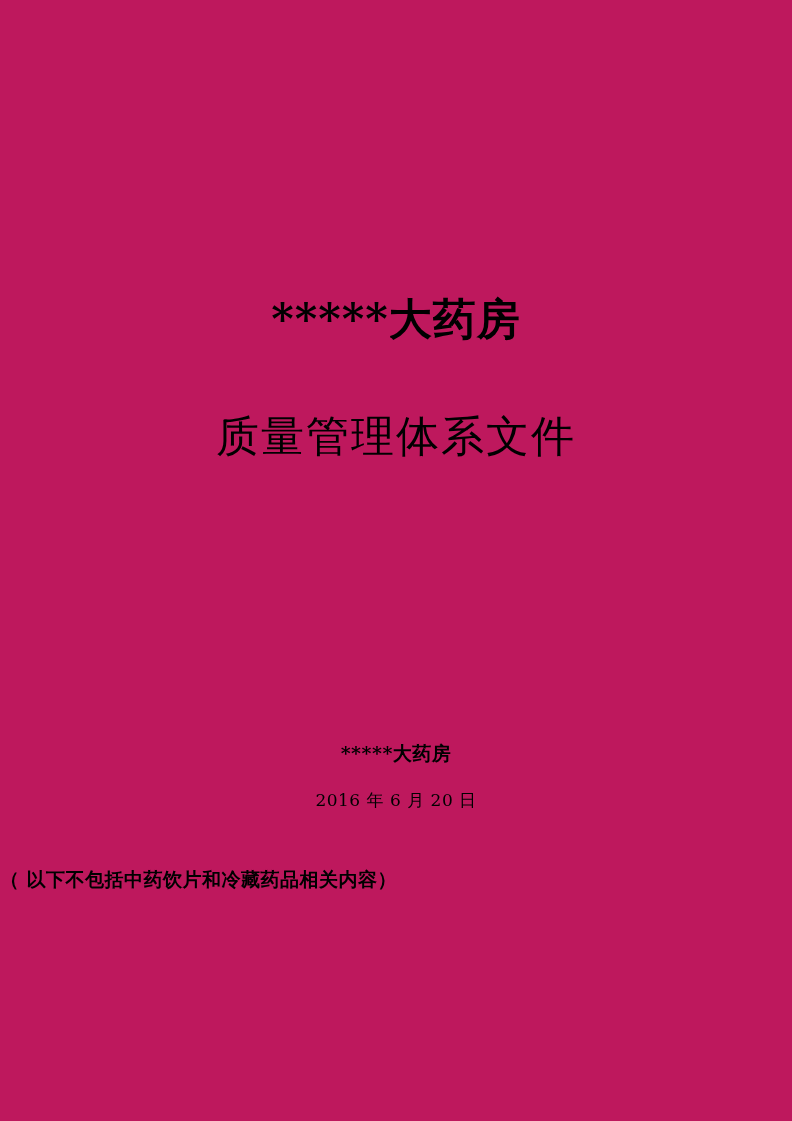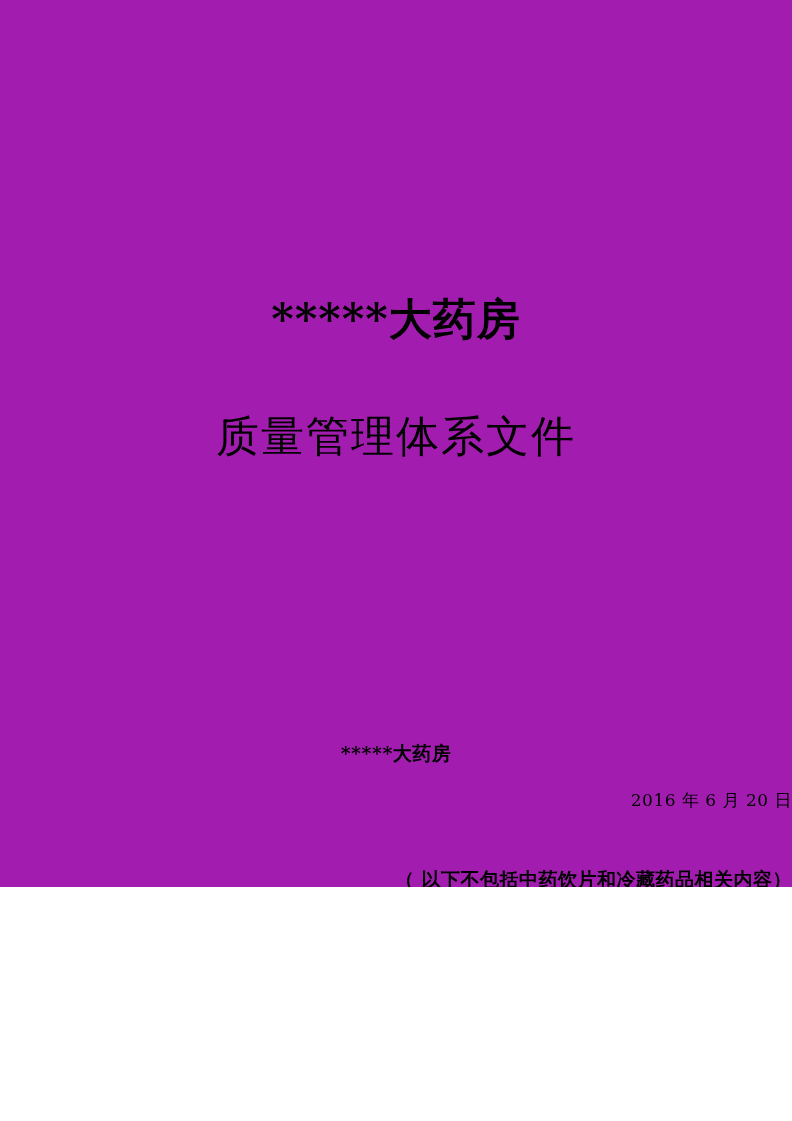--- a/index.html
+++ b/index.html
@@ -7,22 +7,22 @@
     padding: 0;
     background: #ffffff;
   }
   body {
     font-family: "DejaVu Serif", "Liberation Serif", serif;
     color: #000000;
   }
   .page {
     position: relative;
     width: 792px;
-    height: 887px;
-    background: #a21caf;
+    height: 1121px;
+    background: #be185d;
     margin: 0 auto;
     overflow: hidden;
     box-sizing: border-box;
   }
 
   .doc-body {
     position: absolute;
     left: 0;
     right: 0;
     top: 0;
@@ -74,29 +74,28 @@
   }
 
   .doc-date {
     font-family: "DejaVu Serif", "Liberation Serif", serif;
     font-weight: normal;
     font-size: 17px;
     line-height: 1.4;
     margin: 0;
     padding-top: 22px;
     letter-spacing: 0.5px;
-    text-align: right;
   }
 
   .note-block {
     position: absolute;
     left: 0;
     right: 0;
     top: 866px;
-    text-align: right;
+    text-align: left;
   }
 
   .scope-note {
     font-family: "DejaVu Serif", "Liberation Serif", serif;
     font-weight: bold;
     font-size: 19px;
     line-height: 1.4;
     margin: 0;
     letter-spacing: 0.5px;
   }

